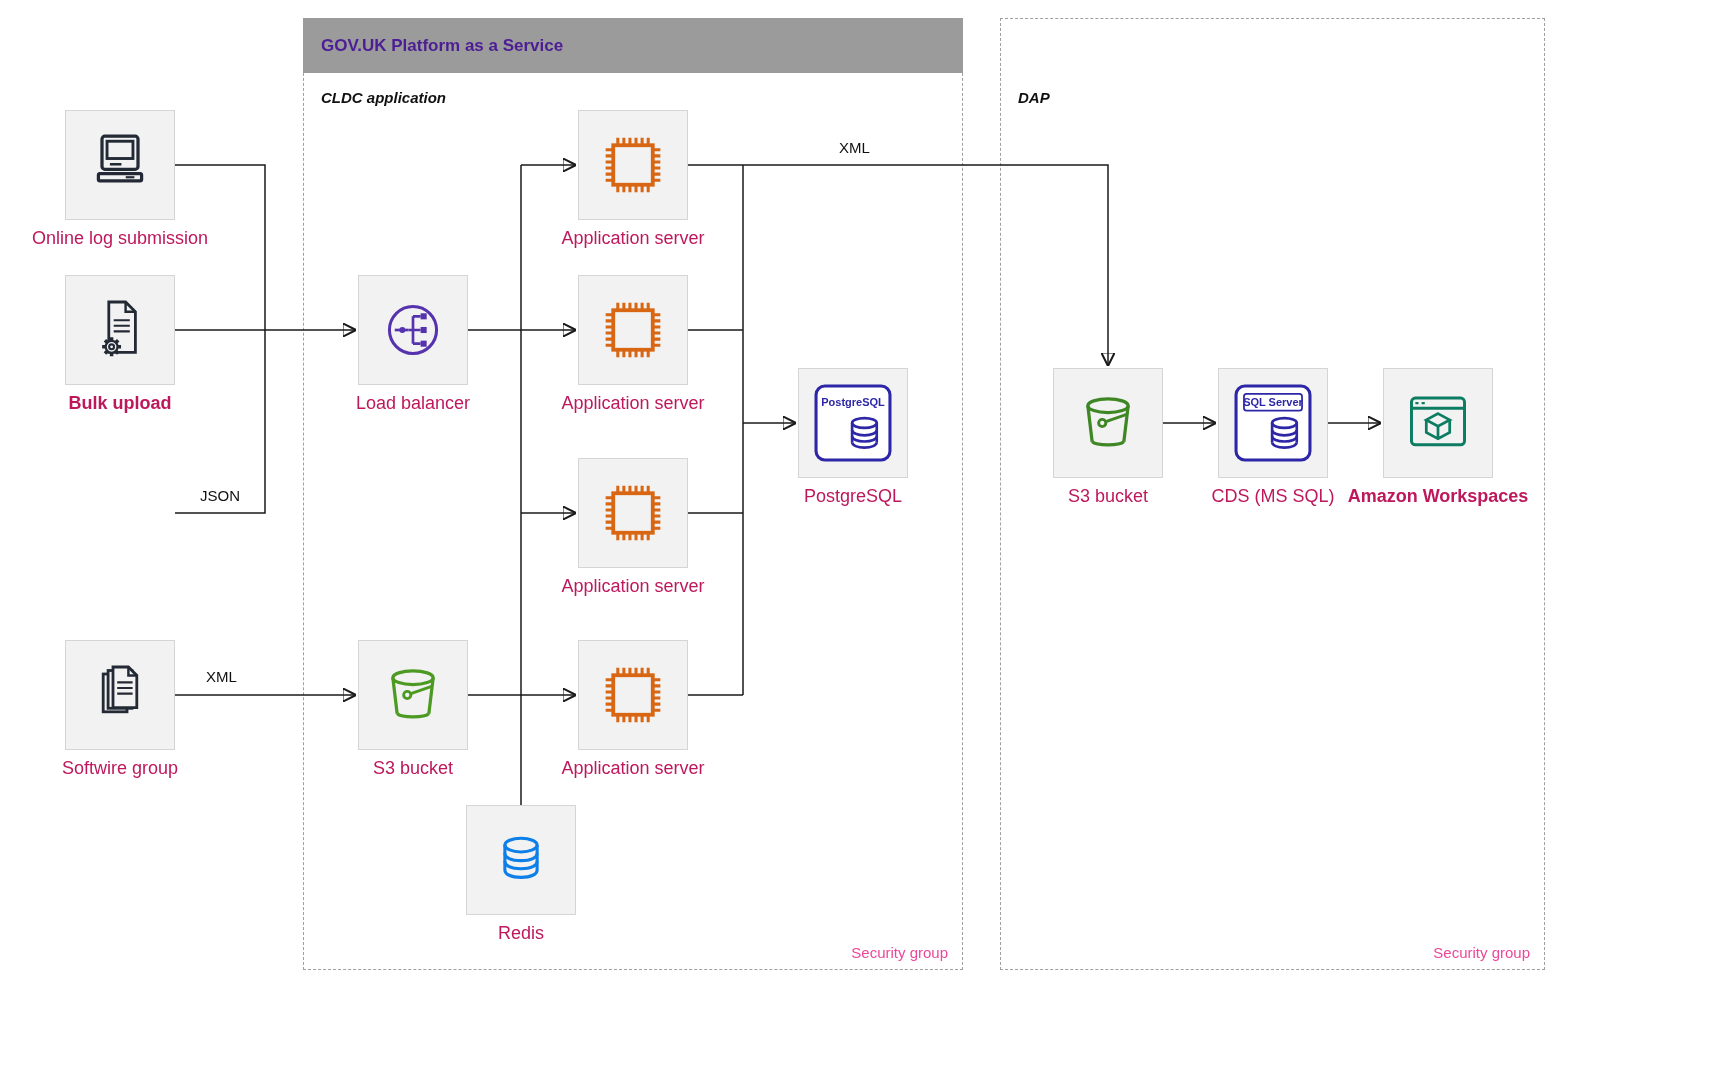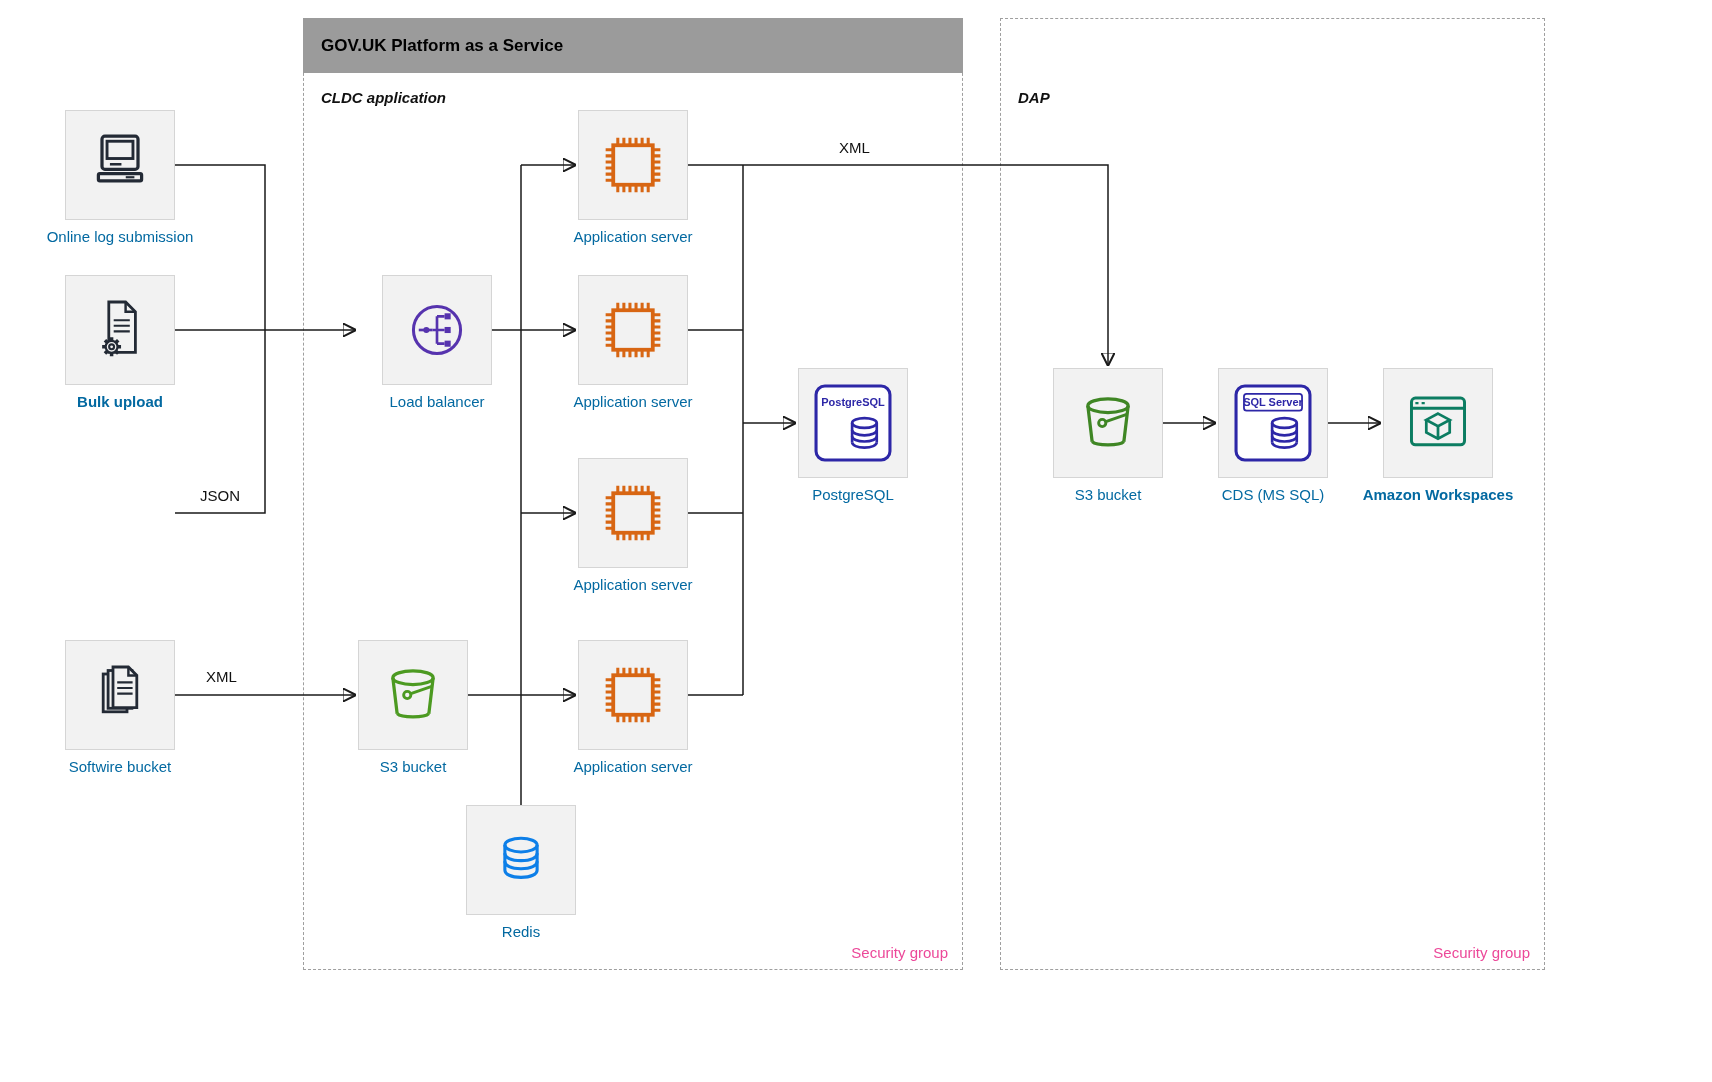--- a/index.html
+++ b/index.html
@@ -1,29 +1,29 @@
 <!DOCTYPE html>
 <html><head>
 <meta charset="utf-8">
 <style>
   * { margin:0; padding:0; box-sizing:border-box; }
   body { background:#ffffff; font-family:"Liberation Sans", sans-serif; }
   .canvas { position:relative; width:1712px; height:1082px; background:#ffffff; overflow:hidden; }
 
   .container { position:absolute; border:1px dashed #9f9f9f; }
   .container .header { position:absolute; top:-1px; left:-1px; right:-1px; height:55px; background:#9b9b9b;
-    color:#000000; font-weight:bold; font-size:17px; display:flex; align-items:center; padding-left:18px; }
+    color:#4c1d95; font-weight:bold; font-size:17px; display:flex; align-items:center; padding-left:18px; }
   .container .subtitle { position:absolute; top:70px; left:17px; font-weight:bold; font-size:15px; color:#111;font-style:italic; }
   .container .security { position:absolute; bottom:8px; right:14px; font-size:15px; color:#ec4899; }
 
   .node { position:absolute; width:110px; }
   .node .box { width:110px; height:110px; background:#f2f2f2; border:1px solid #d5d5d5;
     display:flex; align-items:center; justify-content:center; }
   .node .label { position:absolute; top:118px; left:50%; transform:translateX(-50%);
-    white-space:nowrap; font-size:15px; color:#0369a1; text-align:center; }
+    white-space:nowrap; font-size:18px; color:#be185d; text-align:center; }
 
   .edge-label { position:absolute; font-size:15px; color:#111; background:#ffffff; padding:0 3px;text-align:right; }
 
   svg.edges { position:absolute; top:0; left:0; width:1712px; height:1082px; pointer-events:none; }
   svg.edges path, svg.edges line { stroke:#1a1a1a; stroke-width:1.5; fill:none; }
 
   .icon svg { display:block; }
 </style>
 </head>
 <body>
@@ -114,24 +114,24 @@
       <span class="icon">
         <svg width="70" height="70" viewBox="0 0 100 100" fill="none" stroke="#232a35" stroke-width="4">
           <rect x="26" y="20" width="34" height="54"></rect>
           <rect x="33" y="15" width="34" height="54" fill="#f2f2f2"></rect>
           <path d="M40,10 H62 L74,22 V68 H40 Z" fill="#f2f2f2"></path>
           <path d="M62,10 V22 H74" stroke-width="3.5"></path>
           <path d="M46,32 H68 M46,40 H68 M46,48 H68" stroke-width="3"></path>
         </svg>
       </span>
     </div>
-    <div class="label">Softwire bucket</div>
-  </div>
-
-  <div class="node" style="left:358px; top:275px;margin-left:24px;">
+    <div class="label">Softwire group</div>
+  </div>
+
+  <div class="node" style="left:358px; top:275px;">
     <div class="box">
       <span class="icon">
         <svg width="76" height="76" viewBox="0 0 100 100" fill="none" stroke="#5633ae" stroke-width="4">
           <circle cx="50" cy="50" r="31"></circle>
           <path d="M26,50 H44" stroke-width="3.5"></path>
           <circle cx="36" cy="50" r="4" fill="#5633ae" stroke="none"></circle>
           <path d="M50,32 V68 M44,50 H50 M50,32 H60 M50,50 H60 M50,68 H60" stroke-width="3.5"></path>
           <rect x="60" y="28" width="8" height="8" fill="#5633ae" stroke="none"></rect>
           <rect x="60" y="46" width="8" height="8" fill="#5633ae" stroke="none"></rect>
           <rect x="60" y="64" width="8" height="8" fill="#5633ae" stroke="none"></rect>

